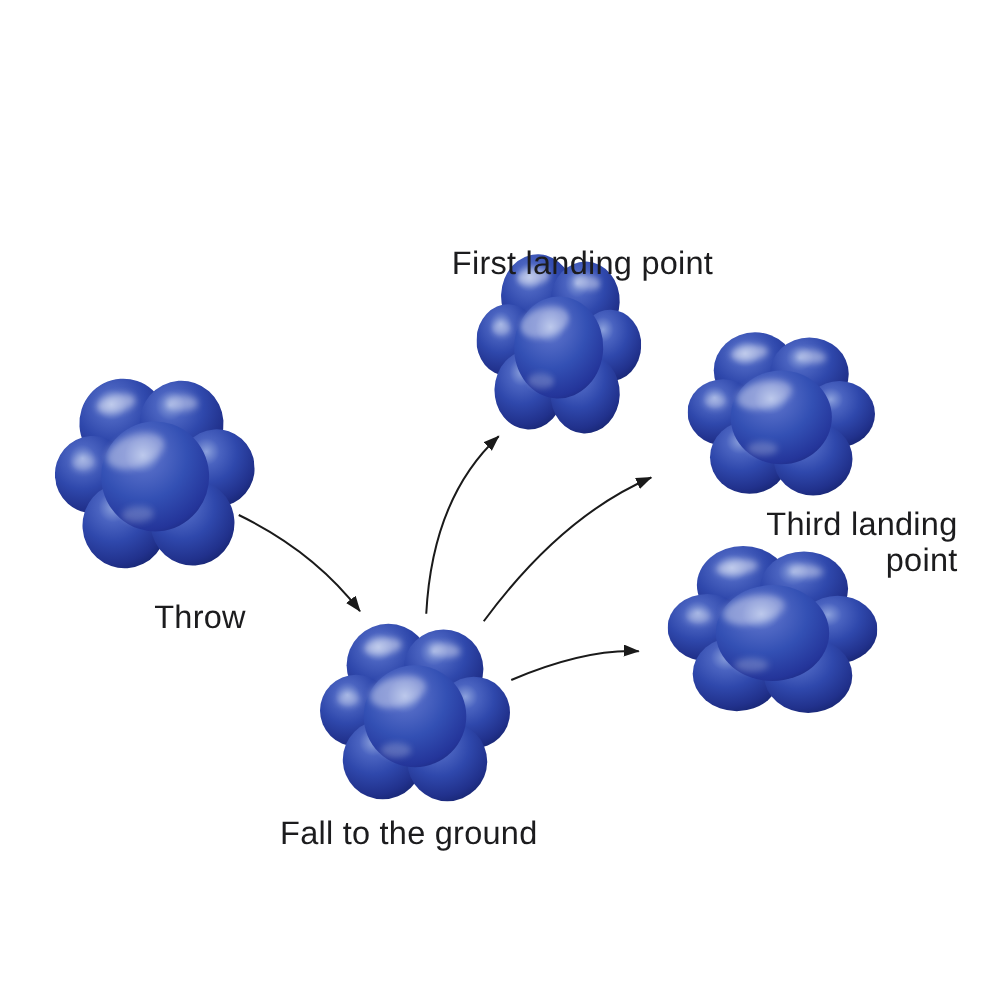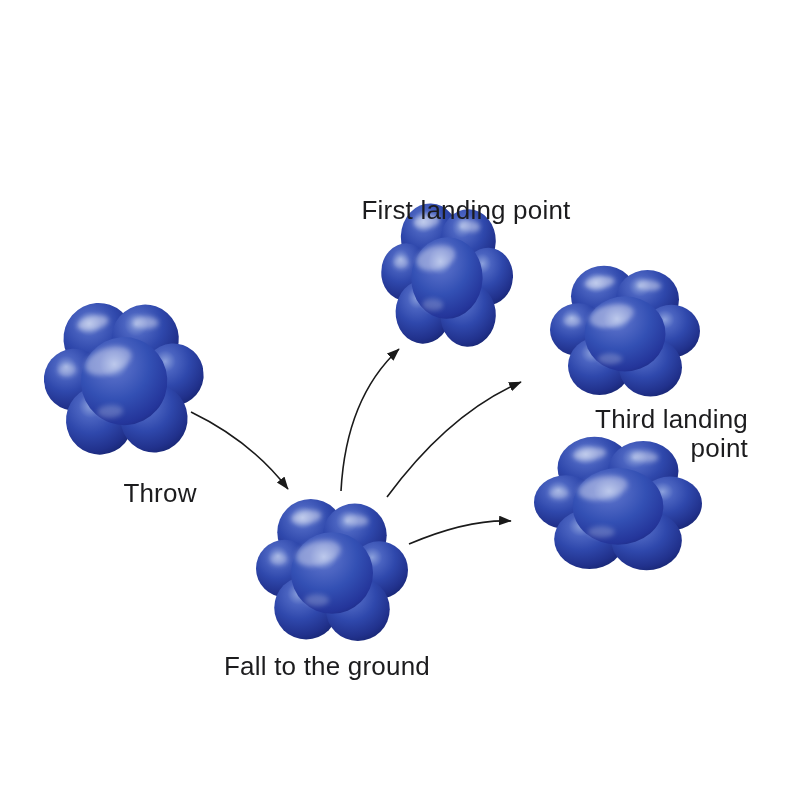--- a/index.html
+++ b/index.html
@@ -45,21 +45,21 @@
   .ball-fall   { left: 256px; top: 496px; width: 152px; height: 151px; }
   .ball-first  { left: 381px; top: 201px; width: 132px; height: 151px; transform: rotate(2deg); }
   .ball-second { left: 550px; top: 263px; width: 150px; height: 139px; }
   .ball-third  { left: 534px; top: 434px; width: 168px; height: 142px; }
 
   
   .label-throw  { left: 121px; top: 479px; margin-left: 39px; }
   .label-fall   { left: 327px; top: 652px; }
   .label-first  { left: 466px; top: 167px; margin-top: 29px; }
   .label-second { left: 643px; top: 219px; }
-  .label-third  { right: 52px; top: 405px; width: 160px; }
+  .label-third  { right: 34px; top: 405px; width: 160px; }
 </style>
 </head>
 <body>
 
 <div class="canvas">
 
   <svg width="0" height="0" style="position:absolute" aria-hidden="true">
     <defs>
       <radialGradient id="lobeGrad" cx="0.38" cy="0.28" r="0.8">
         <stop offset="0" stop-color="#8ba0dc"></stop>

